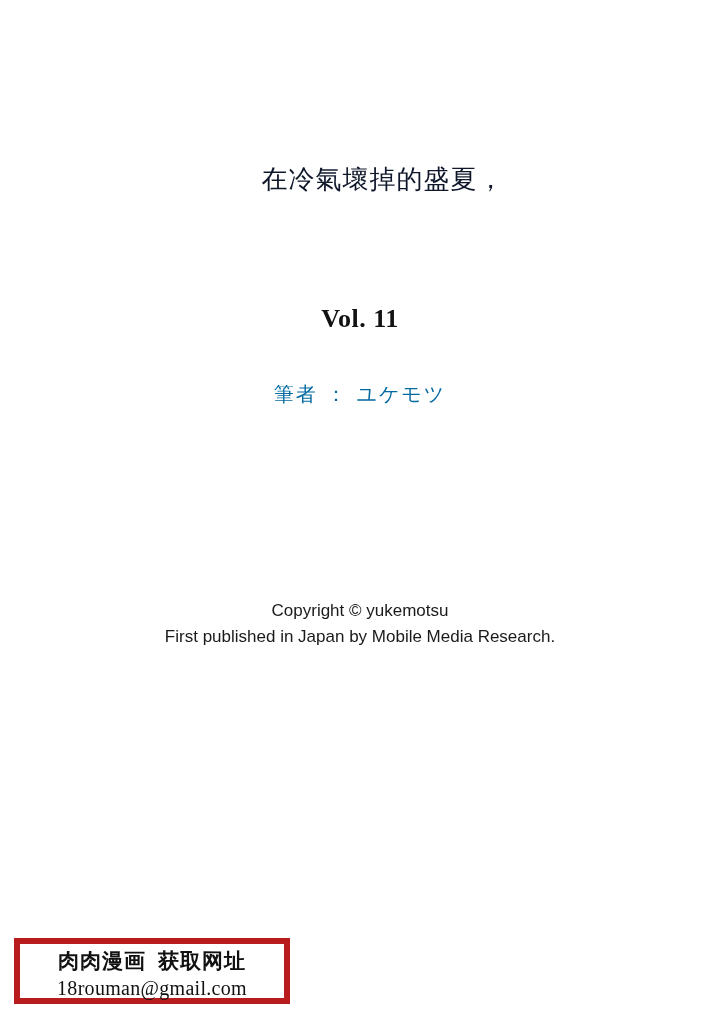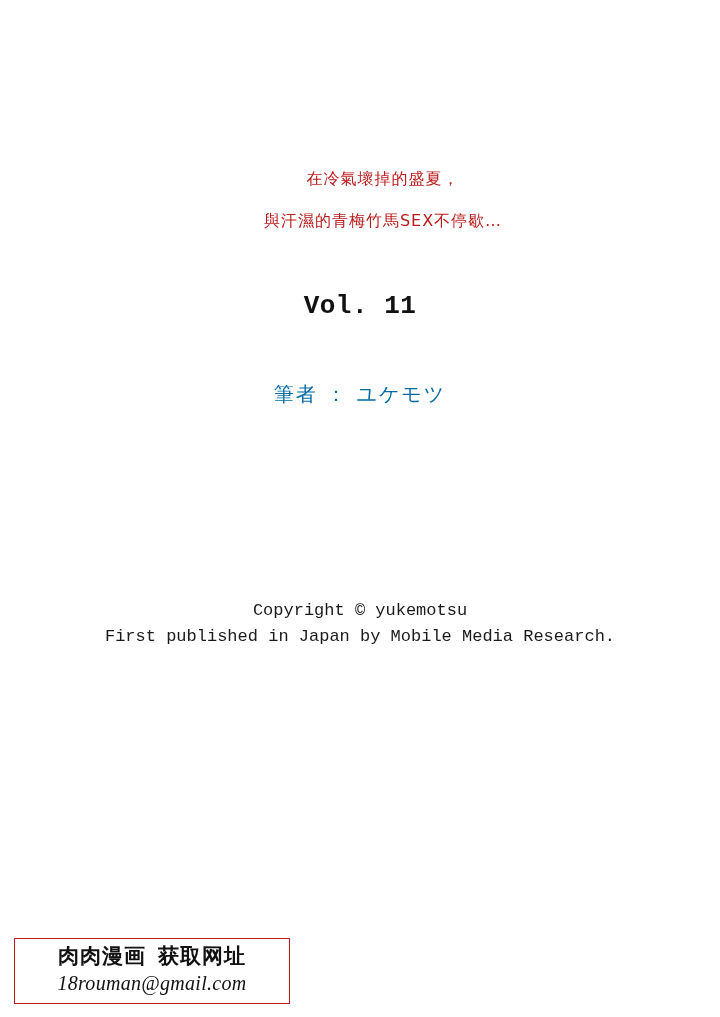--- a/index.html
+++ b/index.html
@@ -26,35 +26,35 @@
   .title-block {
     position: absolute;
     top: 158px;
     left: 0;
     width: 720px;
     text-align: center;
   }
 
   .title-line {
     font-family: "DejaVu Sans", sans-serif;
-    font-size: 16px;
+    font-size: 26px;
     line-height: 42px;
     letter-spacing: 1px;
-    color: #b91c1c;
+    color: #0f172a;
     font-weight: 400;
     margin-left: 46px;
   }
 
   .volume {
     position: absolute;
-    top: 291px;
+    top: 304px;
     left: 0;
     width: 720px;
     text-align: center;
-    font-family: Liberation Mono, monospace;
+    font-family: Liberation Serif, serif;
     font-size: 26px;
     font-weight: 700;
     letter-spacing: 0.5px;
     color: #121212;
   }
 
   .author {
     position: absolute;
     top: 381px;
     left: 0;
@@ -68,33 +68,33 @@
 
   .copyright-block {
     position: absolute;
     top: 598px;
     left: 0;
     width: 720px;
     text-align: center;
   }
 
   .copyright-line {
-    font-family: Liberation Mono, monospace;
+    font-family: Liberation Sans, sans-serif;
     font-size: 17px;
     line-height: 26px;
     color: #1a1a1a;
   }
 
   .watermark {
     position: absolute;
     left: 14px;
     top: 938px;
     width: 276px;
     height: 66px;
-    border: 1px solid #b91c1c;
+    border: 6px solid #b91c1c;
     background: #ffffff;
     box-sizing: border-box;
   }
 
   .watermark-top {
     font-family: "DejaVu Sans", sans-serif;
     font-weight: 700;
     font-size: 21px;
     color: #111111;
     text-align: center;
@@ -107,31 +107,29 @@
     width: 12px;
   }
 
   .watermark-bottom {
     font-family: "Liberation Serif", serif;
     font-size: 20px;
     color: #111111;
     text-align: center;
     margin-top: 2px;
     letter-spacing: 0.3px;
-    font-style: italic;
   }
 </style>
 </head>
 <body>
 
 <div class="page">
 
   <div class="title-block">
     <div class="title-line">在冷氣壞掉的盛夏，</div>
-    <div class="title-line">與汗濕的青梅竹馬SEX不停歇…</div>
   </div>
 
   <div class="volume">Vol. 11</div>
 
   <div class="author">筆者 ： ユケモツ</div>
 
   <div class="copyright-block">
     <div class="copyright-line">Copyright © yukemotsu</div>
     <div class="copyright-line">First published in Japan by Mobile Media Research.</div>
   </div>

